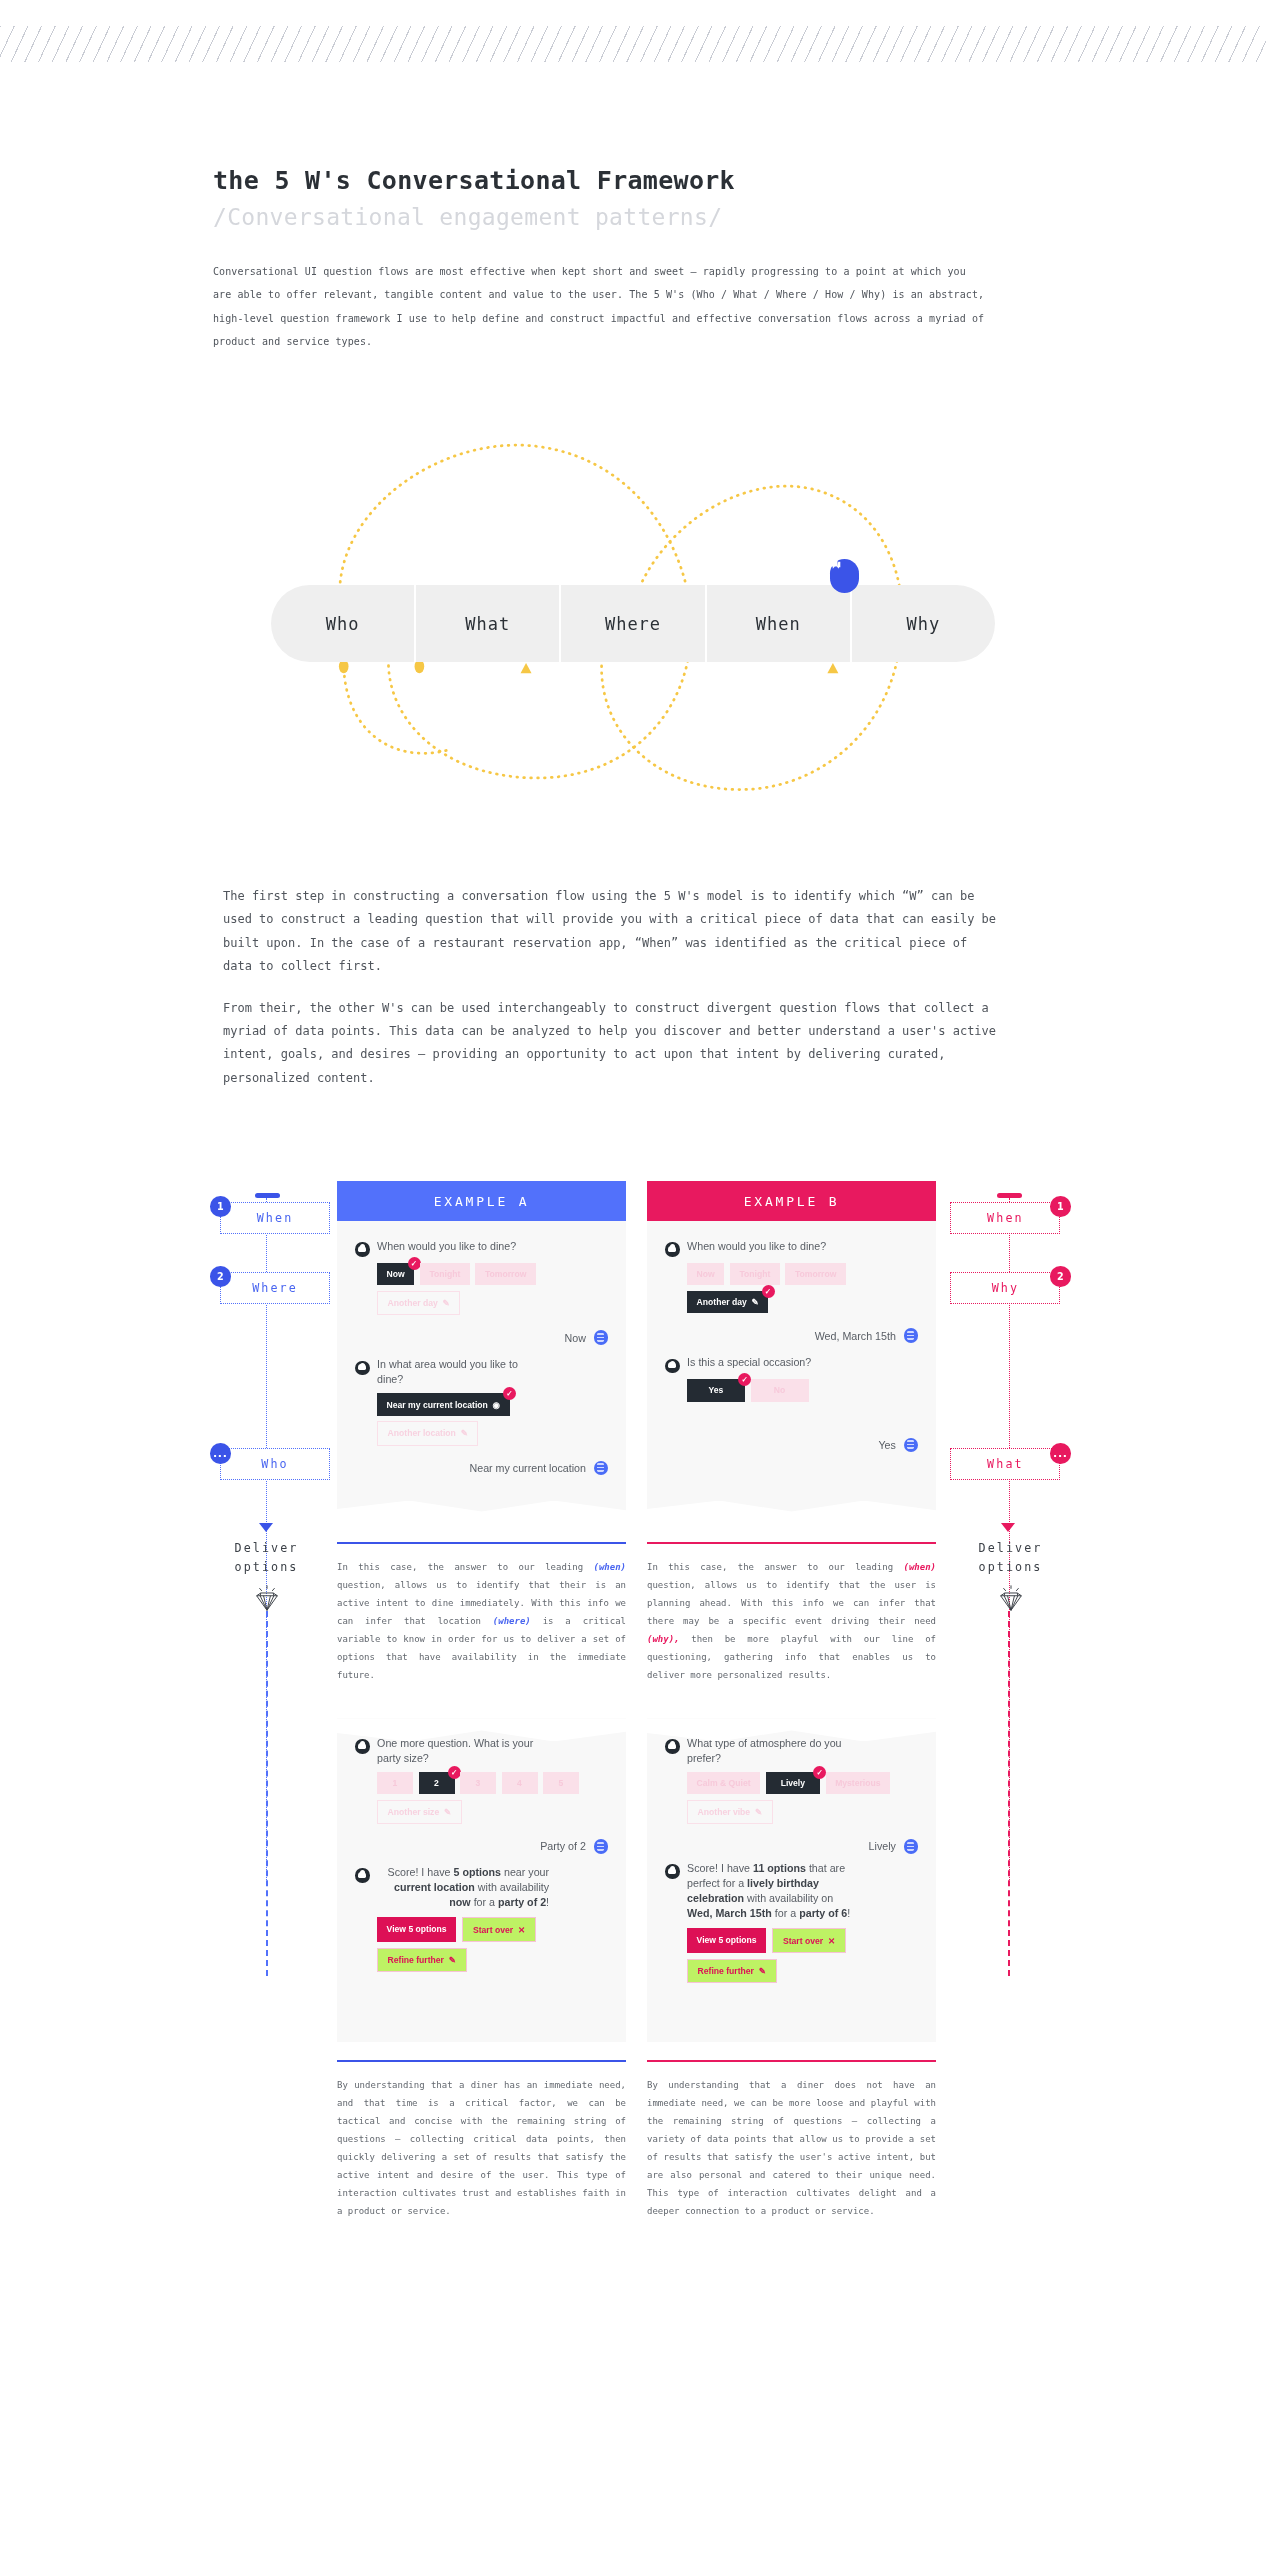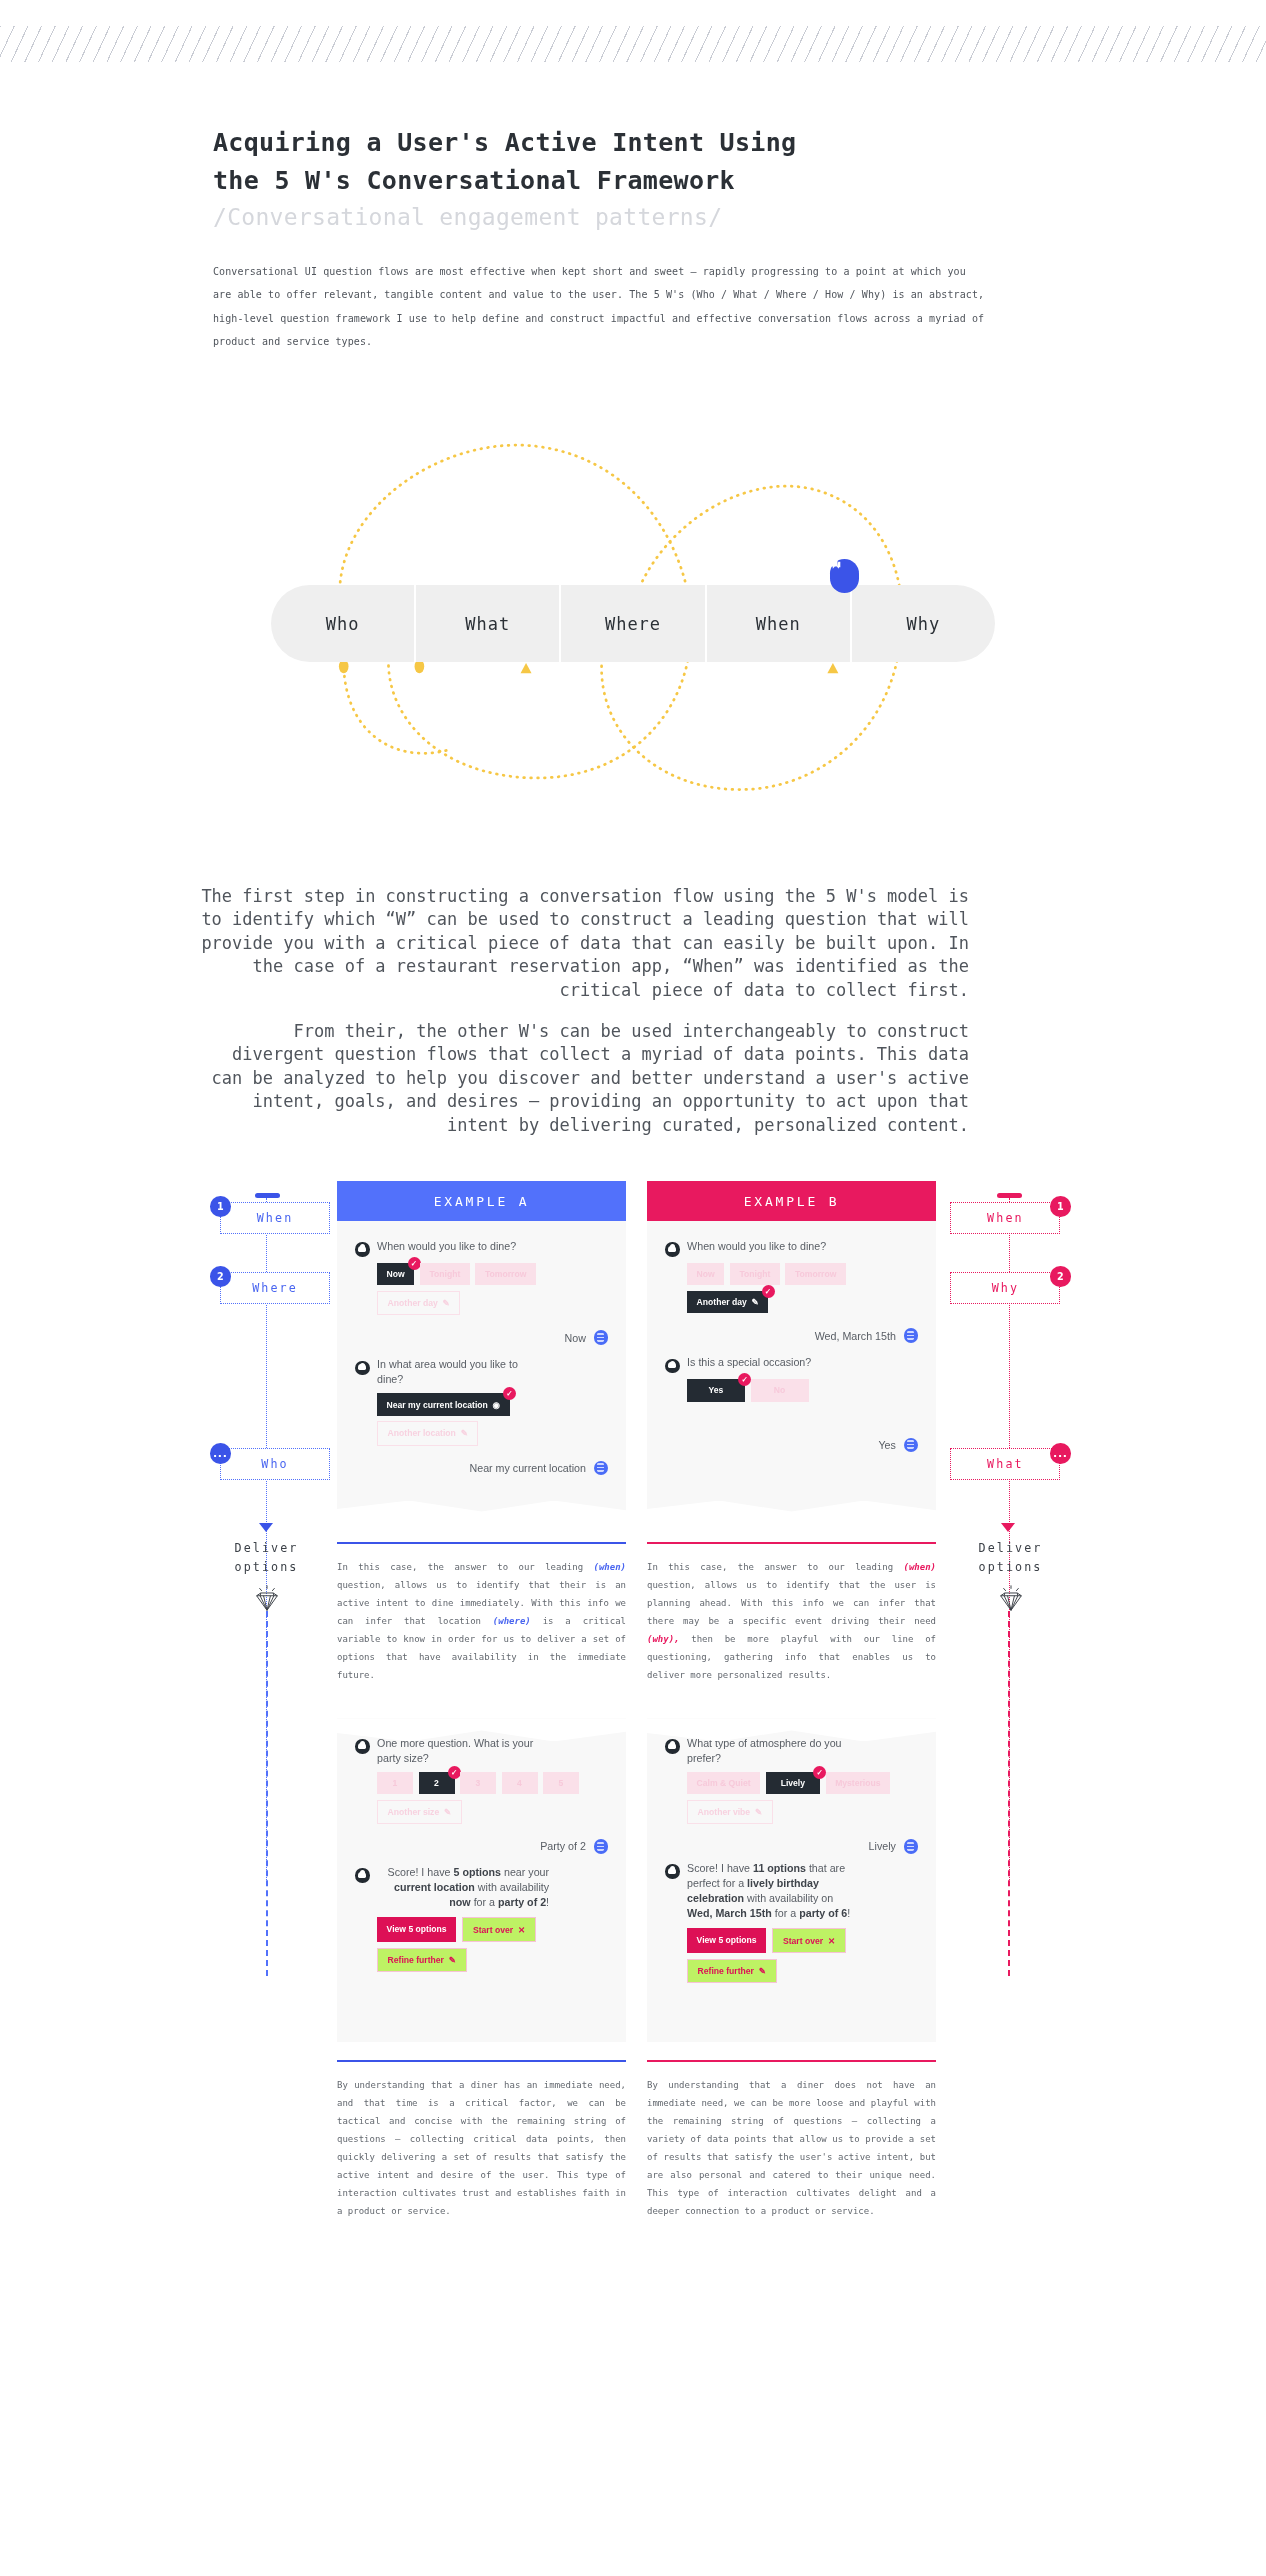--- a/index.html
+++ b/index.html
@@ -53,23 +53,23 @@
     border-right:2.1px solid #ffffff;
   }
   .wseg:last-child{ border-right:none; }
   .chat-badge{
     position:absolute; left:617px; top:153px;
     width:29px; height:34px; border-radius:15px; background:#3b54e8;
     display:flex; align-items:center; justify-content:center; z-index:5;
   }
 
   .body-copy{
-    position:absolute; left:195px; top:885px; width:774px;
-    font-family:"DejaVu Sans Mono", monospace;
-    font-size:17px; line-height:23.4px; color:#50555c;text-align:right;
+    position:absolute; left:223px; top:885px; width:774px;
+    font-family:"DejaVu Sans Mono", monospace;
+    font-size:12px; line-height:23.4px; color:#50555c;
   }
   .body-copy p + p{ margin-top:18px; }
 
   
   .examples{ position:absolute; left:0; top:1181px; width:1267px; }
 
   .col{ position:absolute; top:0; }
   .col-rail-left { left:203px; width:127px; }
   .col-a    { left:337px; width:289px; }
   .col-b    { left:647px; width:289px; }
@@ -193,21 +193,21 @@
 </style>
 </head>
 <body>
 
 <div class="stripe-band"></div>
 
 <div class="page">
 
   <div class="title-wrap">
     <h1 class="title">
-      <span>Acquiring a User's Active Intent Using</span><br>
+      <br>
       <span>the 5 W's Conversational Framework</span>
     </h1>
     <div class="subtitle">/Conversational engagement patterns/</div>
   </div>
 
   <div class="intro">Conversational UI question flows are most effective when kept short and sweet — rapidly progressing to a point at which you are able to offer relevant, tangible content and value to the user. The 5 W's (Who / What / Where / How / Why) is an abstract, high-level question framework I use to help define and construct impactful and effective conversation flows across a myriad of product and service types.</div>
 
   <div class="diagram">
     <svg width="774" height="441" viewBox="0 0 1125 640">
       <g fill="none" stroke="#f6c745" stroke-width="4" stroke-linecap="round" stroke-dasharray="1 9">

